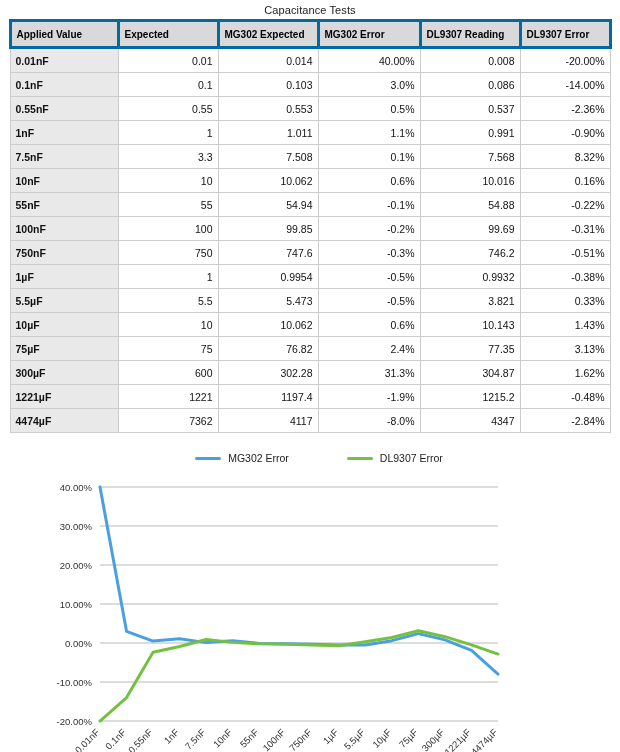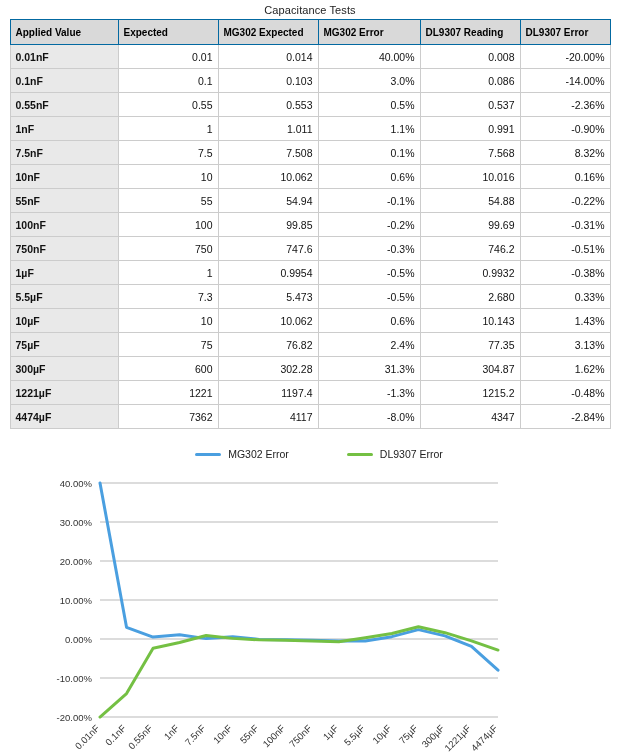--- a/index.html
+++ b/index.html
@@ -29,21 +29,21 @@
   }
   table.cap-table {
     border-collapse: collapse;
     width: 600px;
     margin: 0 auto;
     font-size: 10.5px;
     table-layout: fixed;
   }
   table.cap-table th {
     background: #d9d9d9;
-    border: 1px solid #0369a1;
+    border: 3px solid #0369a1;
     font-weight: bold;
     font-size: 10px;
     padding: 4px 5px;
     text-align: left;
     color: #000;
     height: 16px;
   }
   table.cap-table td {
     border: 1px solid #cccccc;
     padding: 4px 5px;
@@ -157,21 +157,21 @@
         <tr>
           <td class="applied">1nF</td>
           <td class="num">1</td>
           <td class="num">1.011</td>
           <td class="num">1.1%</td>
           <td class="num">0.991</td>
           <td class="num">-0.90%</td>
         </tr>
         <tr>
           <td class="applied">7.5nF</td>
-          <td class="num">7.5</td>
+          <td class="num">3.3</td>
           <td class="num">7.508</td>
           <td class="num">0.1%</td>
           <td class="num">7.568</td>
           <td class="num">8.32%</td>
         </tr>
         <tr>
           <td class="applied">10nF</td>
           <td class="num">10</td>
           <td class="num">10.062</td>
           <td class="num">0.6%</td>
@@ -205,24 +205,24 @@
         <tr>
           <td class="applied">1µF</td>
           <td class="num">1</td>
           <td class="num">0.9954</td>
           <td class="num">-0.5%</td>
           <td class="num">0.9932</td>
           <td class="num">-0.38%</td>
         </tr>
         <tr>
           <td class="applied">5.5µF</td>
-          <td class="num">7.3</td>
+          <td class="num">5.5</td>
           <td class="num">5.473</td>
           <td class="num">-0.5%</td>
-          <td class="num">2.680</td>
+          <td class="num">3.821</td>
           <td class="num">0.33%</td>
         </tr>
         <tr>
           <td class="applied">10µF</td>
           <td class="num">10</td>
           <td class="num">10.062</td>
           <td class="num">0.6%</td>
           <td class="num">10.143</td>
           <td class="num">1.43%</td>
         </tr>
@@ -239,21 +239,21 @@
           <td class="num">600</td>
           <td class="num">302.28</td>
           <td class="num">31.3%</td>
           <td class="num">304.87</td>
           <td class="num">1.62%</td>
         </tr>
         <tr>
           <td class="applied">1221µF</td>
           <td class="num">1221</td>
           <td class="num">1197.4</td>
-          <td class="num">-1.3%</td>
+          <td class="num">-1.9%</td>
           <td class="num">1215.2</td>
           <td class="num">-0.48%</td>
         </tr>
         <tr>
           <td class="applied">4474µF</td>
           <td class="num">7362</td>
           <td class="num">4117</td>
           <td class="num">-8.0%</td>
           <td class="num">4347</td>
           <td class="num">-2.84%</td>

